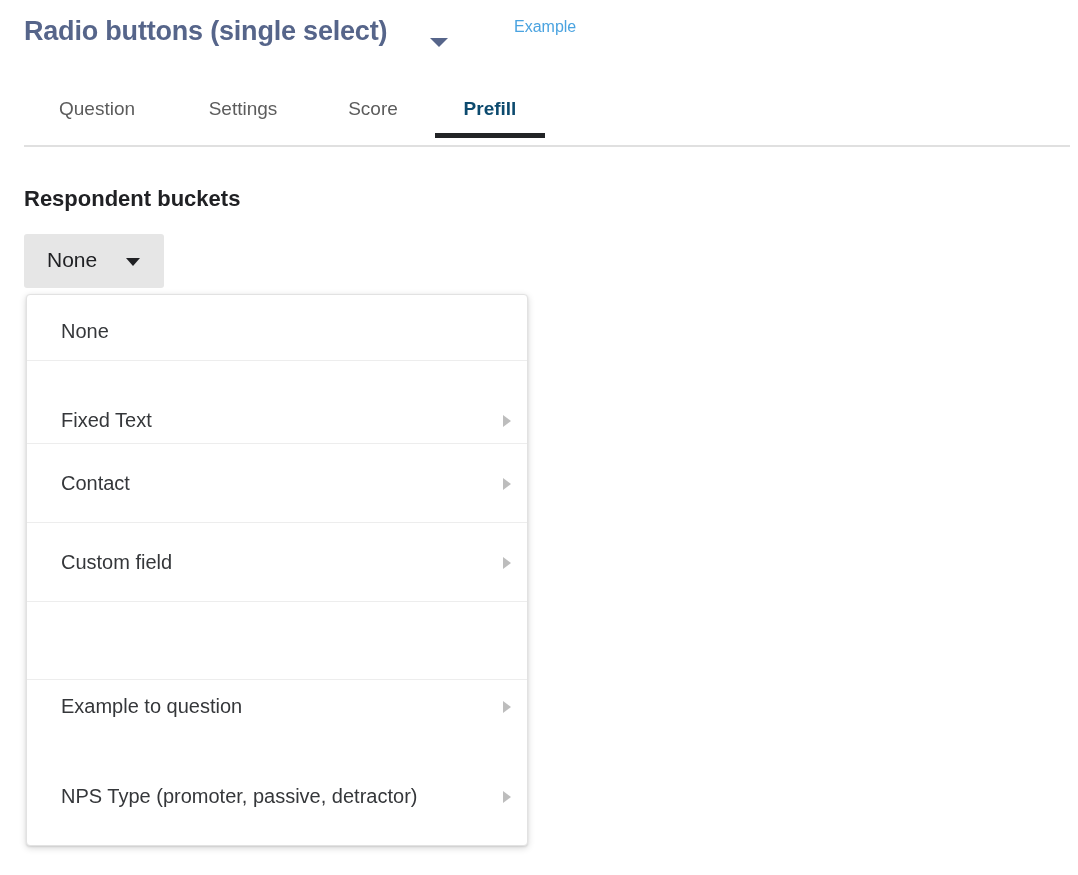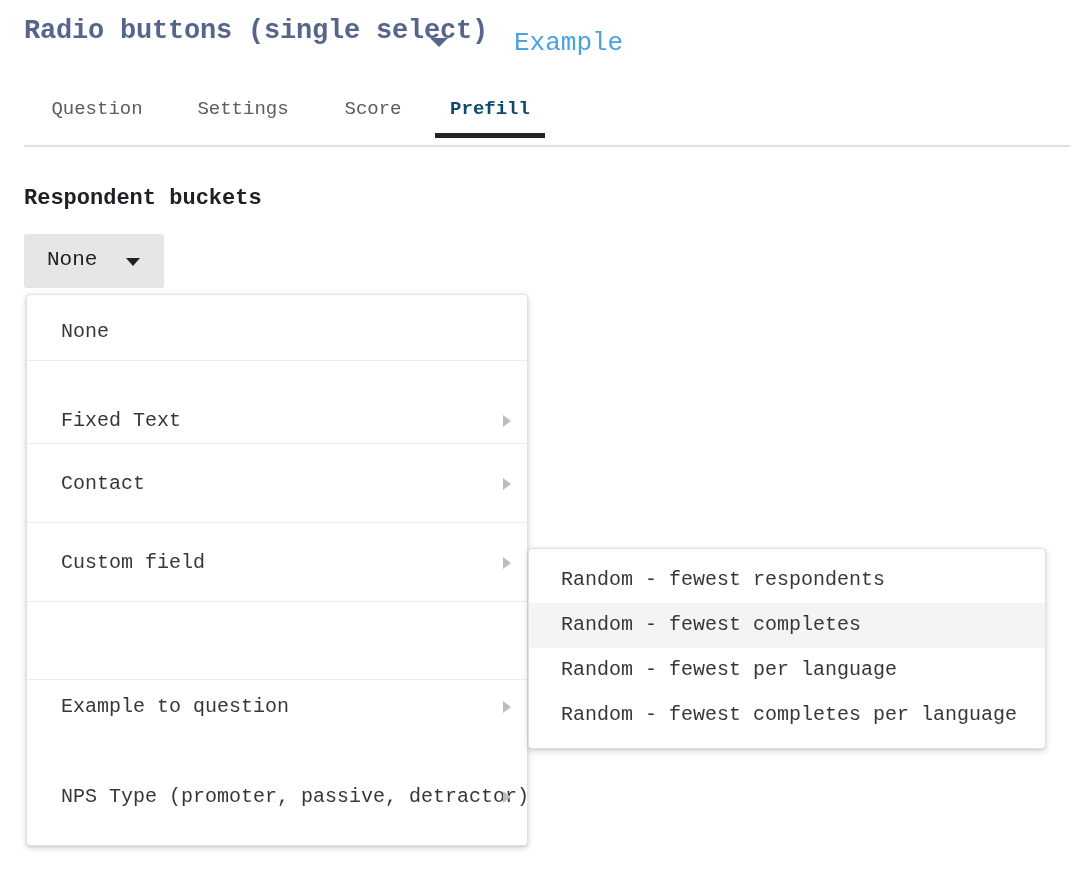--- a/index.html
+++ b/index.html
@@ -3,41 +3,41 @@
 <meta charset="utf-8">
 <style>
   * { box-sizing: border-box; }
   html, body {
     margin: 0; padding: 0;
     width: 1078px; height: 875px;
     background: #ffffff;
     font-family: "Liberation Sans", sans-serif;
     overflow: hidden;
   }
-  #root { position: relative; width: 876px; height: 875px; font-family: Liberation Mono, monospace; }
+  #root { position: relative; width: 876px; height: 875px; }
 
   
   .header {
     position: absolute; left: 0; top: 0; width: 1078px; height: 72px;
   }
   .page-title {
     position: absolute; left: 24px; top: 16px;
     font-size: 27px; font-weight: bold; letter-spacing: -0.2px;
     color: #56658a; white-space: nowrap;
   }
   .title-caret {
     position: absolute; left: 430px; top: 38px;
     width: 0; height: 0;
     border-left: 9px solid transparent;
     border-right: 9px solid transparent;
     border-top: 9px solid #56658a;
   }
   .example-link {
-    position: absolute; left: 514px; top: 28px;
-    font-size: 26px; color: #4aa3e0; white-space: nowrap; cursor: pointer;
+    position: absolute; left: 514px; top: 18px;
+    font-size: 16px; color: #4aa3e0; white-space: nowrap; cursor: pointer;
   }
 
   
   .tabbar { position: absolute; left: 0; top: 88px; width: 1078px; height: 60px; }
   .tab {
     position: absolute; top: 0; height: 52px; line-height: 42px;
     font-size: 19px; color: #5c5c5c; white-space: nowrap; cursor: pointer;
     text-align: center;
   }
   .tab.active { color: #0c4a6e; font-weight: bold; }
@@ -166,28 +166,14 @@
         <span class="mi-label" style="top: 11px;">NPS Type (promoter, passive, detractor)</span>
         <span class="mi-arrow" style="right: 16px; top: 17px;"></span>
       </div>
       <div class="menu-divider" style="top: 65px;"></div>
       <div class="menu-divider" style="top: 148px;"></div>
       <div class="menu-divider" style="top: 227px;"></div>
       <div class="menu-divider" style="top: 306px;"></div>
       <div class="menu-divider" style="top: 384px;"></div>
     </div>
 
-  <div class="menu" id="sub-menu">
-      <div class="menu-item" style="top: 9px; height: 45px;">
-        <span class="mi-label" style="top: 10px;">Random - fewest respondents</span>
-      </div>
-      <div class="menu-item hover" style="top: 54px; height: 45px;">
-        <span class="mi-label" style="top: 10px;">Random - fewest completes</span>
-      </div>
-      <div class="menu-item" style="top: 99px; height: 45px;">
-        <span class="mi-label" style="top: 10px;">Random - fewest per language</span>
-      </div>
-      <div class="menu-item" style="top: 144px; height: 45px;">
-        <span class="mi-label" style="top: 10px;">Random - fewest completes per language</span>
-      </div>
-    </div>
 
 </div>
 
 </body></html>

